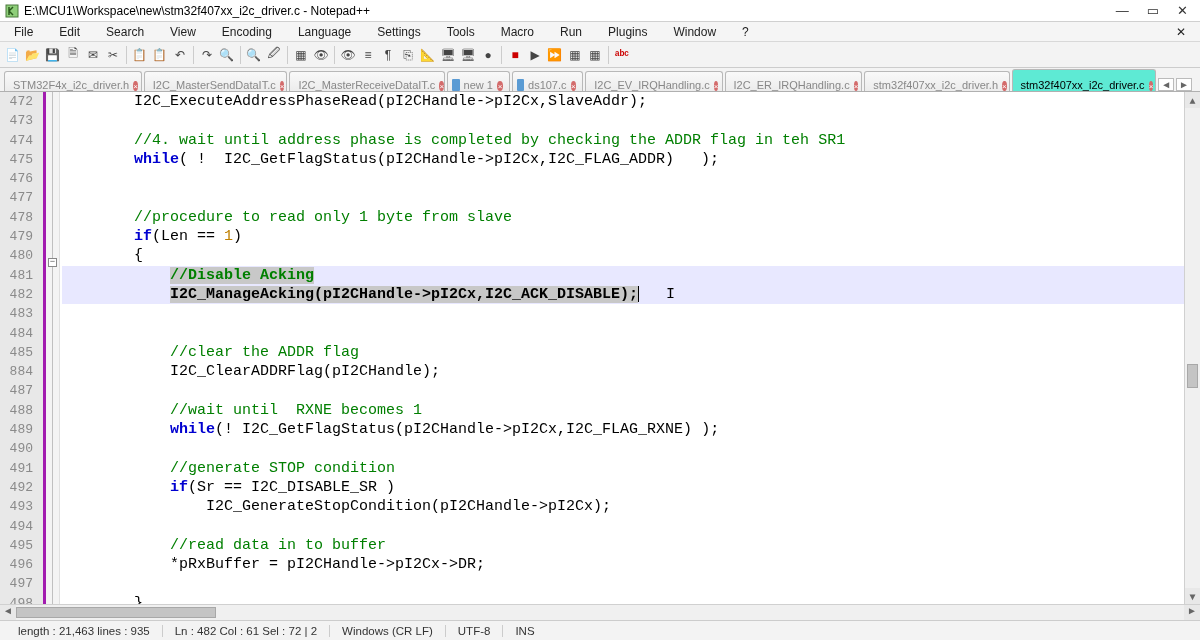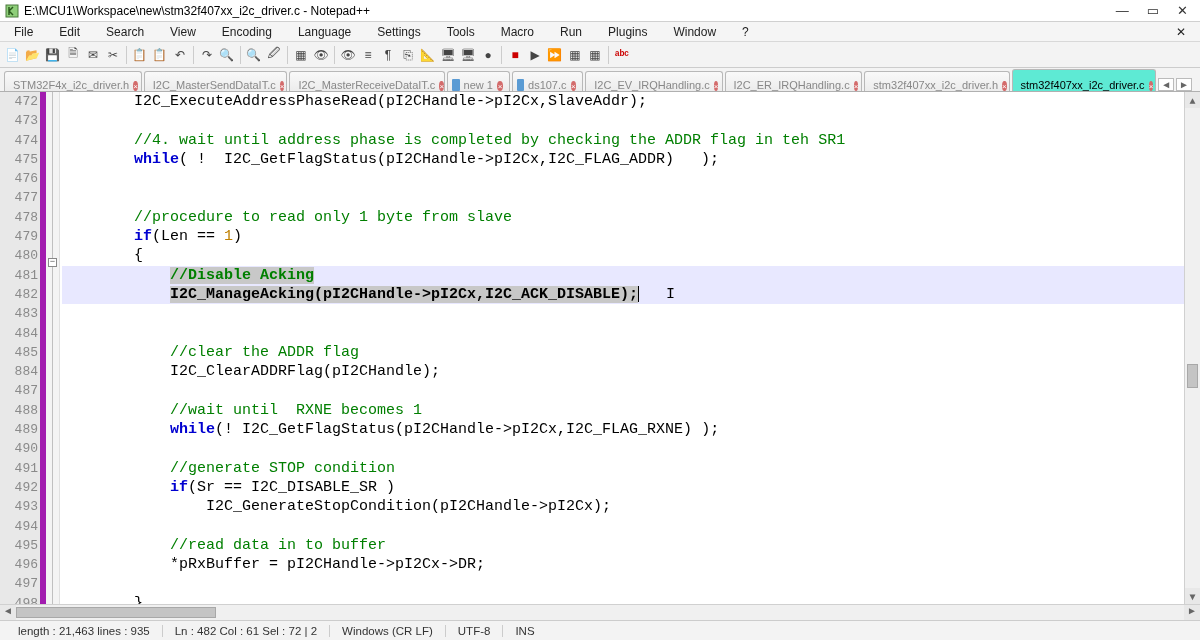--- a/index.html
+++ b/index.html
@@ -126,24 +126,24 @@
     font-size: 15px;
     line-height: 19.3px;
     position: relative;
     overflow: hidden;
   }
   .gutter {
     width: 46px;
     background: #e8e8e8;
     color: #8a8a8a;
     text-align: right;
-    padding-right: 2px;
+    padding-right: 10px;
     font-size: 13px;
     user-select: none;
-    border-right: 6px solid #a21caf;
+    border-right: 3px solid #a21caf;
   }
   .gutter div { height: 19.3px; }
   .fold {
     width: 14px;
     background: #f4f4f4;
     border-right: 1px solid #e0e0e0;
     position: relative;
   }
   .fold-line {
     position:absolute;

